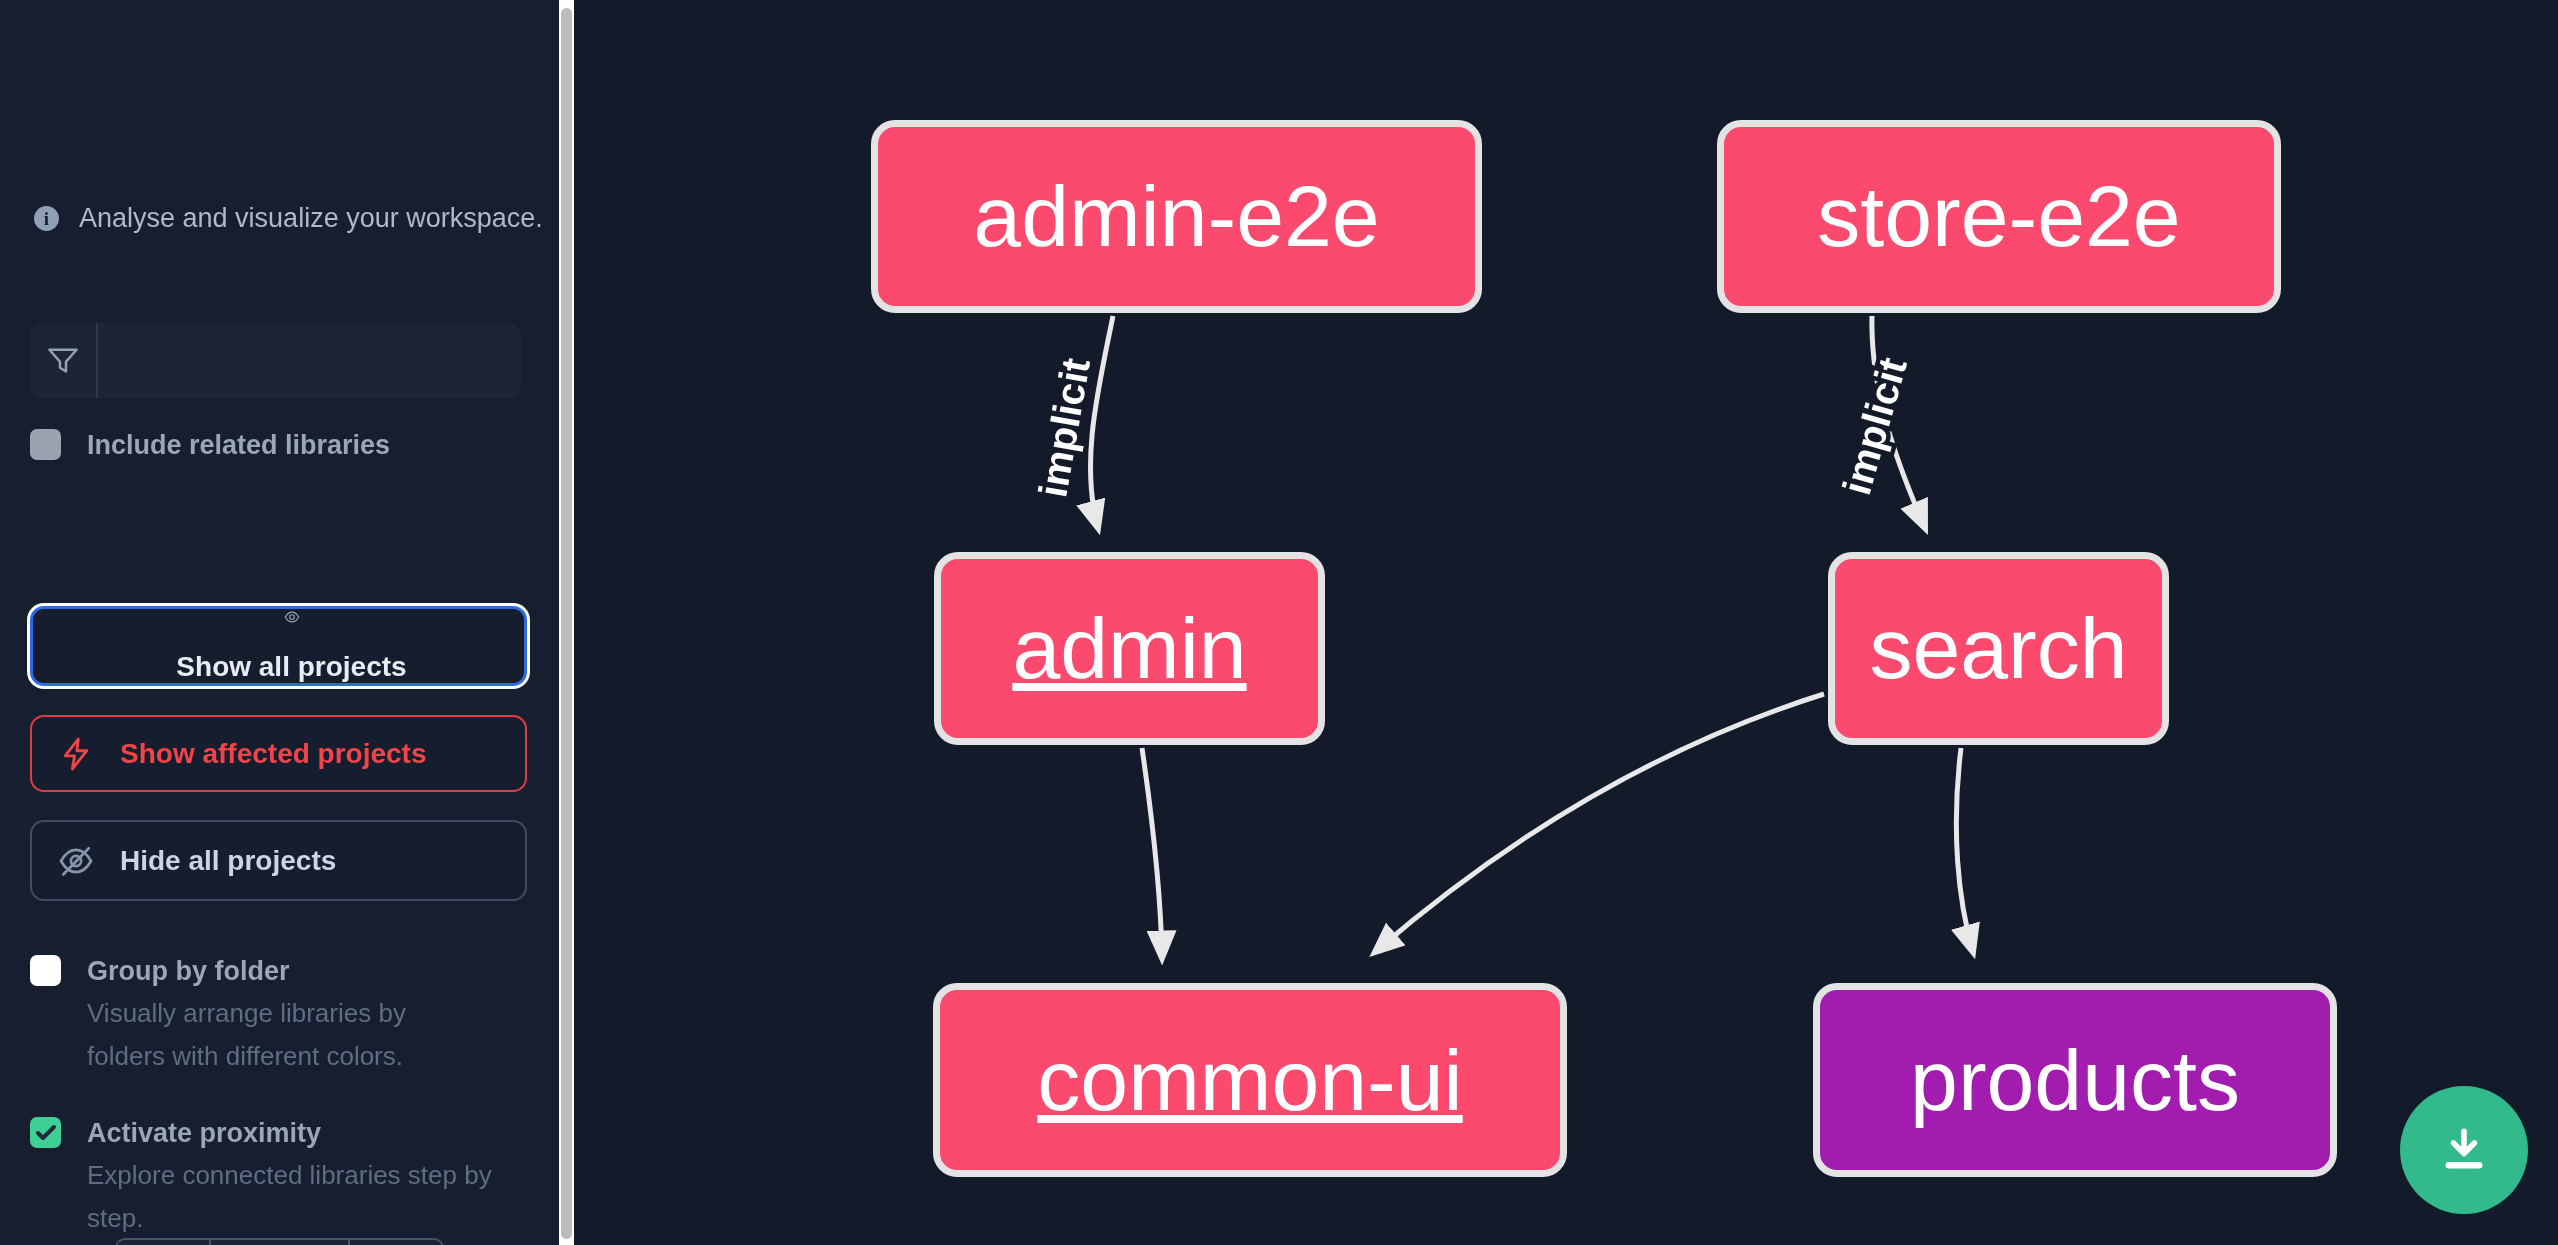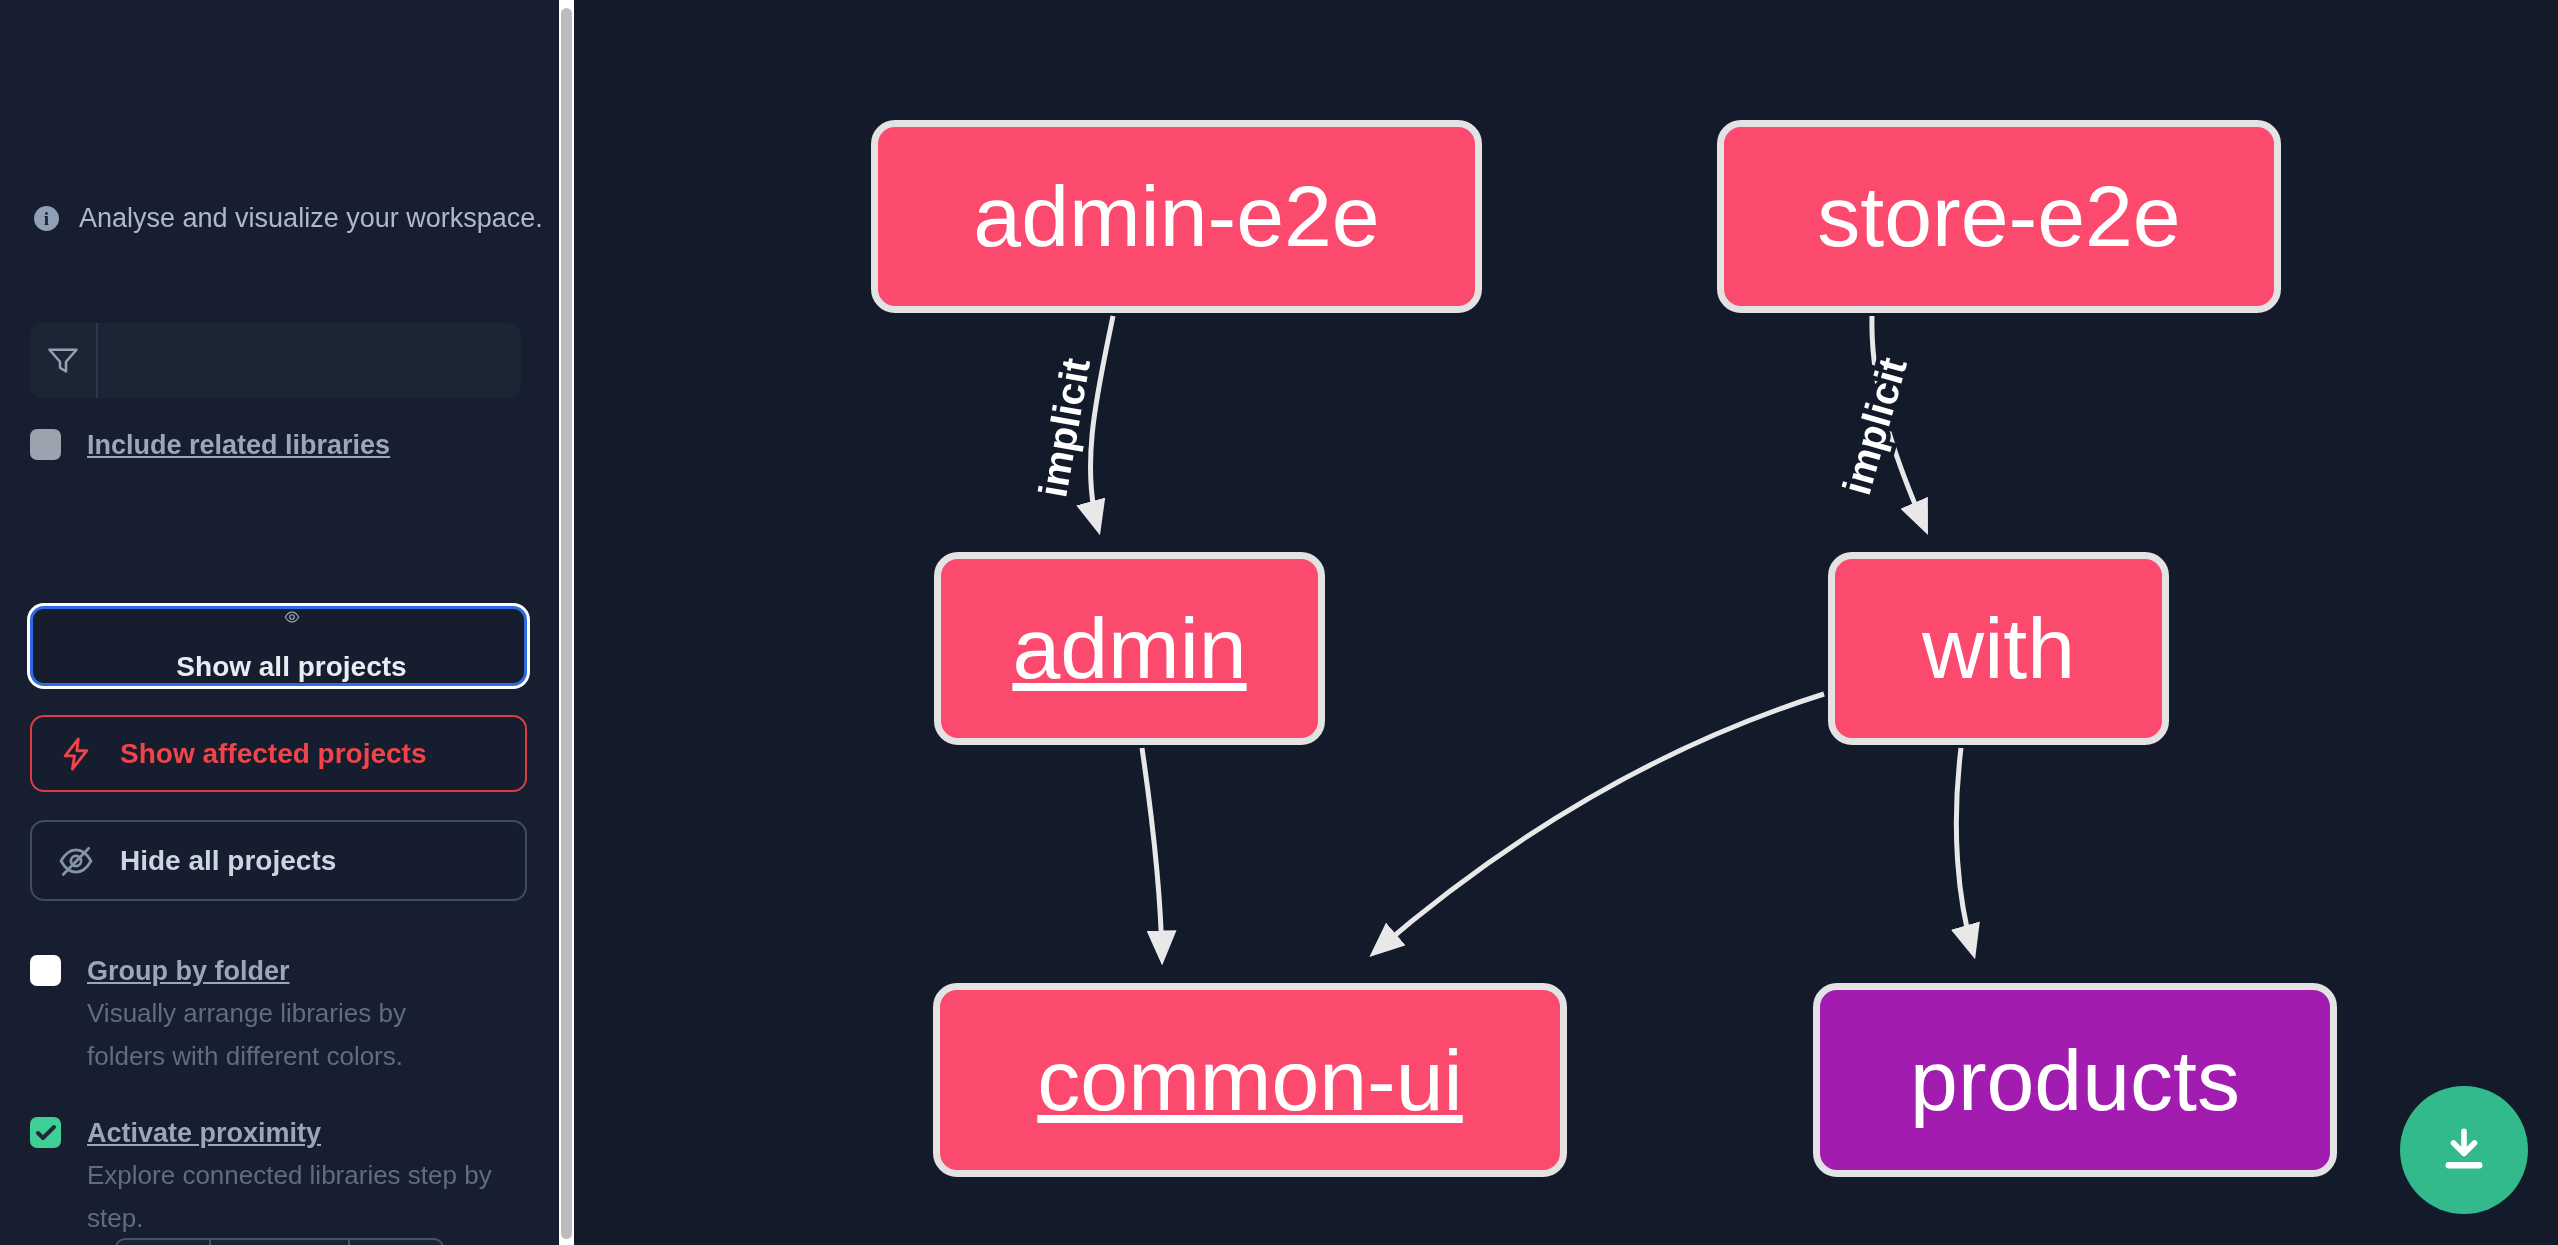--- a/index.html
+++ b/index.html
@@ -22,21 +22,21 @@
   .search-box{position:absolute;left:30px;top:323px;width:491px;height:75px;background:#1c2534;
               border-radius:12px;display:flex;align-items:center;}
   .search-icon-cell{width:66px;height:75px;display:flex;align-items:center;justify-content:center;border-right:2px solid #2c3750;}
   .search-input{flex:1;height:71px;background:transparent;border:none;outline:none;color:#dbe3ee;
                 font-size:30px;padding:0 20px;font-family:"Liberation Sans",sans-serif;}
   .search-input::placeholder{color:#8b99ad;}
   .checkbox{position:absolute;width:31px;height:31px;border-radius:7px;}
   .cb-gray{background:#9ca3af;}
   .cb-white{background:#ffffff;}
   .cb-green{background:#3ecf96;display:flex;align-items:center;justify-content:center;}
-  .opt-label{position:absolute;left:87px;font-size:27px;font-weight:600;color:#9aa7b9;white-space:nowrap;text-decoration:underline;}
+  .opt-label{position:absolute;left:87px;font-size:27px;font-weight:600;color:#9aa7b9;white-space:nowrap;}
   .opt-desc{position:absolute;left:87px;font-size:26px;line-height:43px;color:#5d6d83;}
 
   .action-btn{position:absolute;left:30px;width:497px;box-sizing:border-box;border-radius:14px;
               display:flex;align-items:center;gap:26px;padding-left:26px;background:#161d2e;cursor:pointer;}
   .btn-all{top:606px;height:80px;border:3px solid #2f6ce2;box-shadow:0 0 0 3px #ffffff;flex-direction:column;}
   .btn-affected{top:715px;height:77px;border:2px solid #dc3d43;}
   .btn-hide{top:820px;height:81px;border:2px solid #3f4c63;}
   .btn-text{font-size:28px;font-weight:600;}
   .btn-all .btn-text{color:#e8edf4;}
   .btn-affected .btn-text{color:#f04449;}
@@ -149,21 +149,21 @@
     <g id="edge-labels">
         <text x="1078" y="430" transform="rotate(-80 1078 430)" text-anchor="middle" fill="#ffffff" stroke="#131a29" stroke-width="9" paint-order="stroke" font-size="40" font-weight="700" font-family="&quot;Liberation Sans&quot;, sans-serif">implicit</text>
         <text x="1888" y="430" transform="rotate(-74 1888 430)" text-anchor="middle" fill="#ffffff" stroke="#131a29" stroke-width="9" paint-order="stroke" font-size="40" font-weight="700" font-family="&quot;Liberation Sans&quot;, sans-serif">implicit</text>
       </g>
   </svg>
 
   <div id="nodes">
       <div class="node node-highlighted" style="left: 871px; top: 120px; width: 611px; height: 193px;">admin-e2e</div>
       <div class="node node-highlighted" style="left: 1717px; top: 120px; width: 564px; height: 193px;">store-e2e</div>
       <div class="node node-highlighted" style="left: 934px; top: 552px; width: 391px; height: 193px; text-decoration: underline;">admin</div>
-      <div class="node node-highlighted" style="left: 1828px; top: 552px; width: 341px; height: 193px;">with</div>
+      <div class="node node-highlighted" style="left: 1828px; top: 552px; width: 341px; height: 193px;">search</div>
       <div class="node node-highlighted" style="left: 933px; top: 983px; width: 634px; height: 194px; text-decoration: underline;">common-ui</div>
       <div class="node node-muted" style="left: 1813px; top: 983px; width: 524px; height: 194px;">products</div>
     </div>
 
   <div class="fab">
     <svg width="56" height="56" viewBox="0 0 24 24" fill="none" stroke="#ffffff" stroke-width="2.4" stroke-linecap="round" stroke-linejoin="round">
       <line x1="12" y1="4" x2="12" y2="13"></line>
       <polyline points="7.5 9 12 13.5 16.5 9"></polyline>
       <line x1="5.5" y1="18.5" x2="18.5" y2="18.5" stroke-width="2.8"></line>
     </svg>

